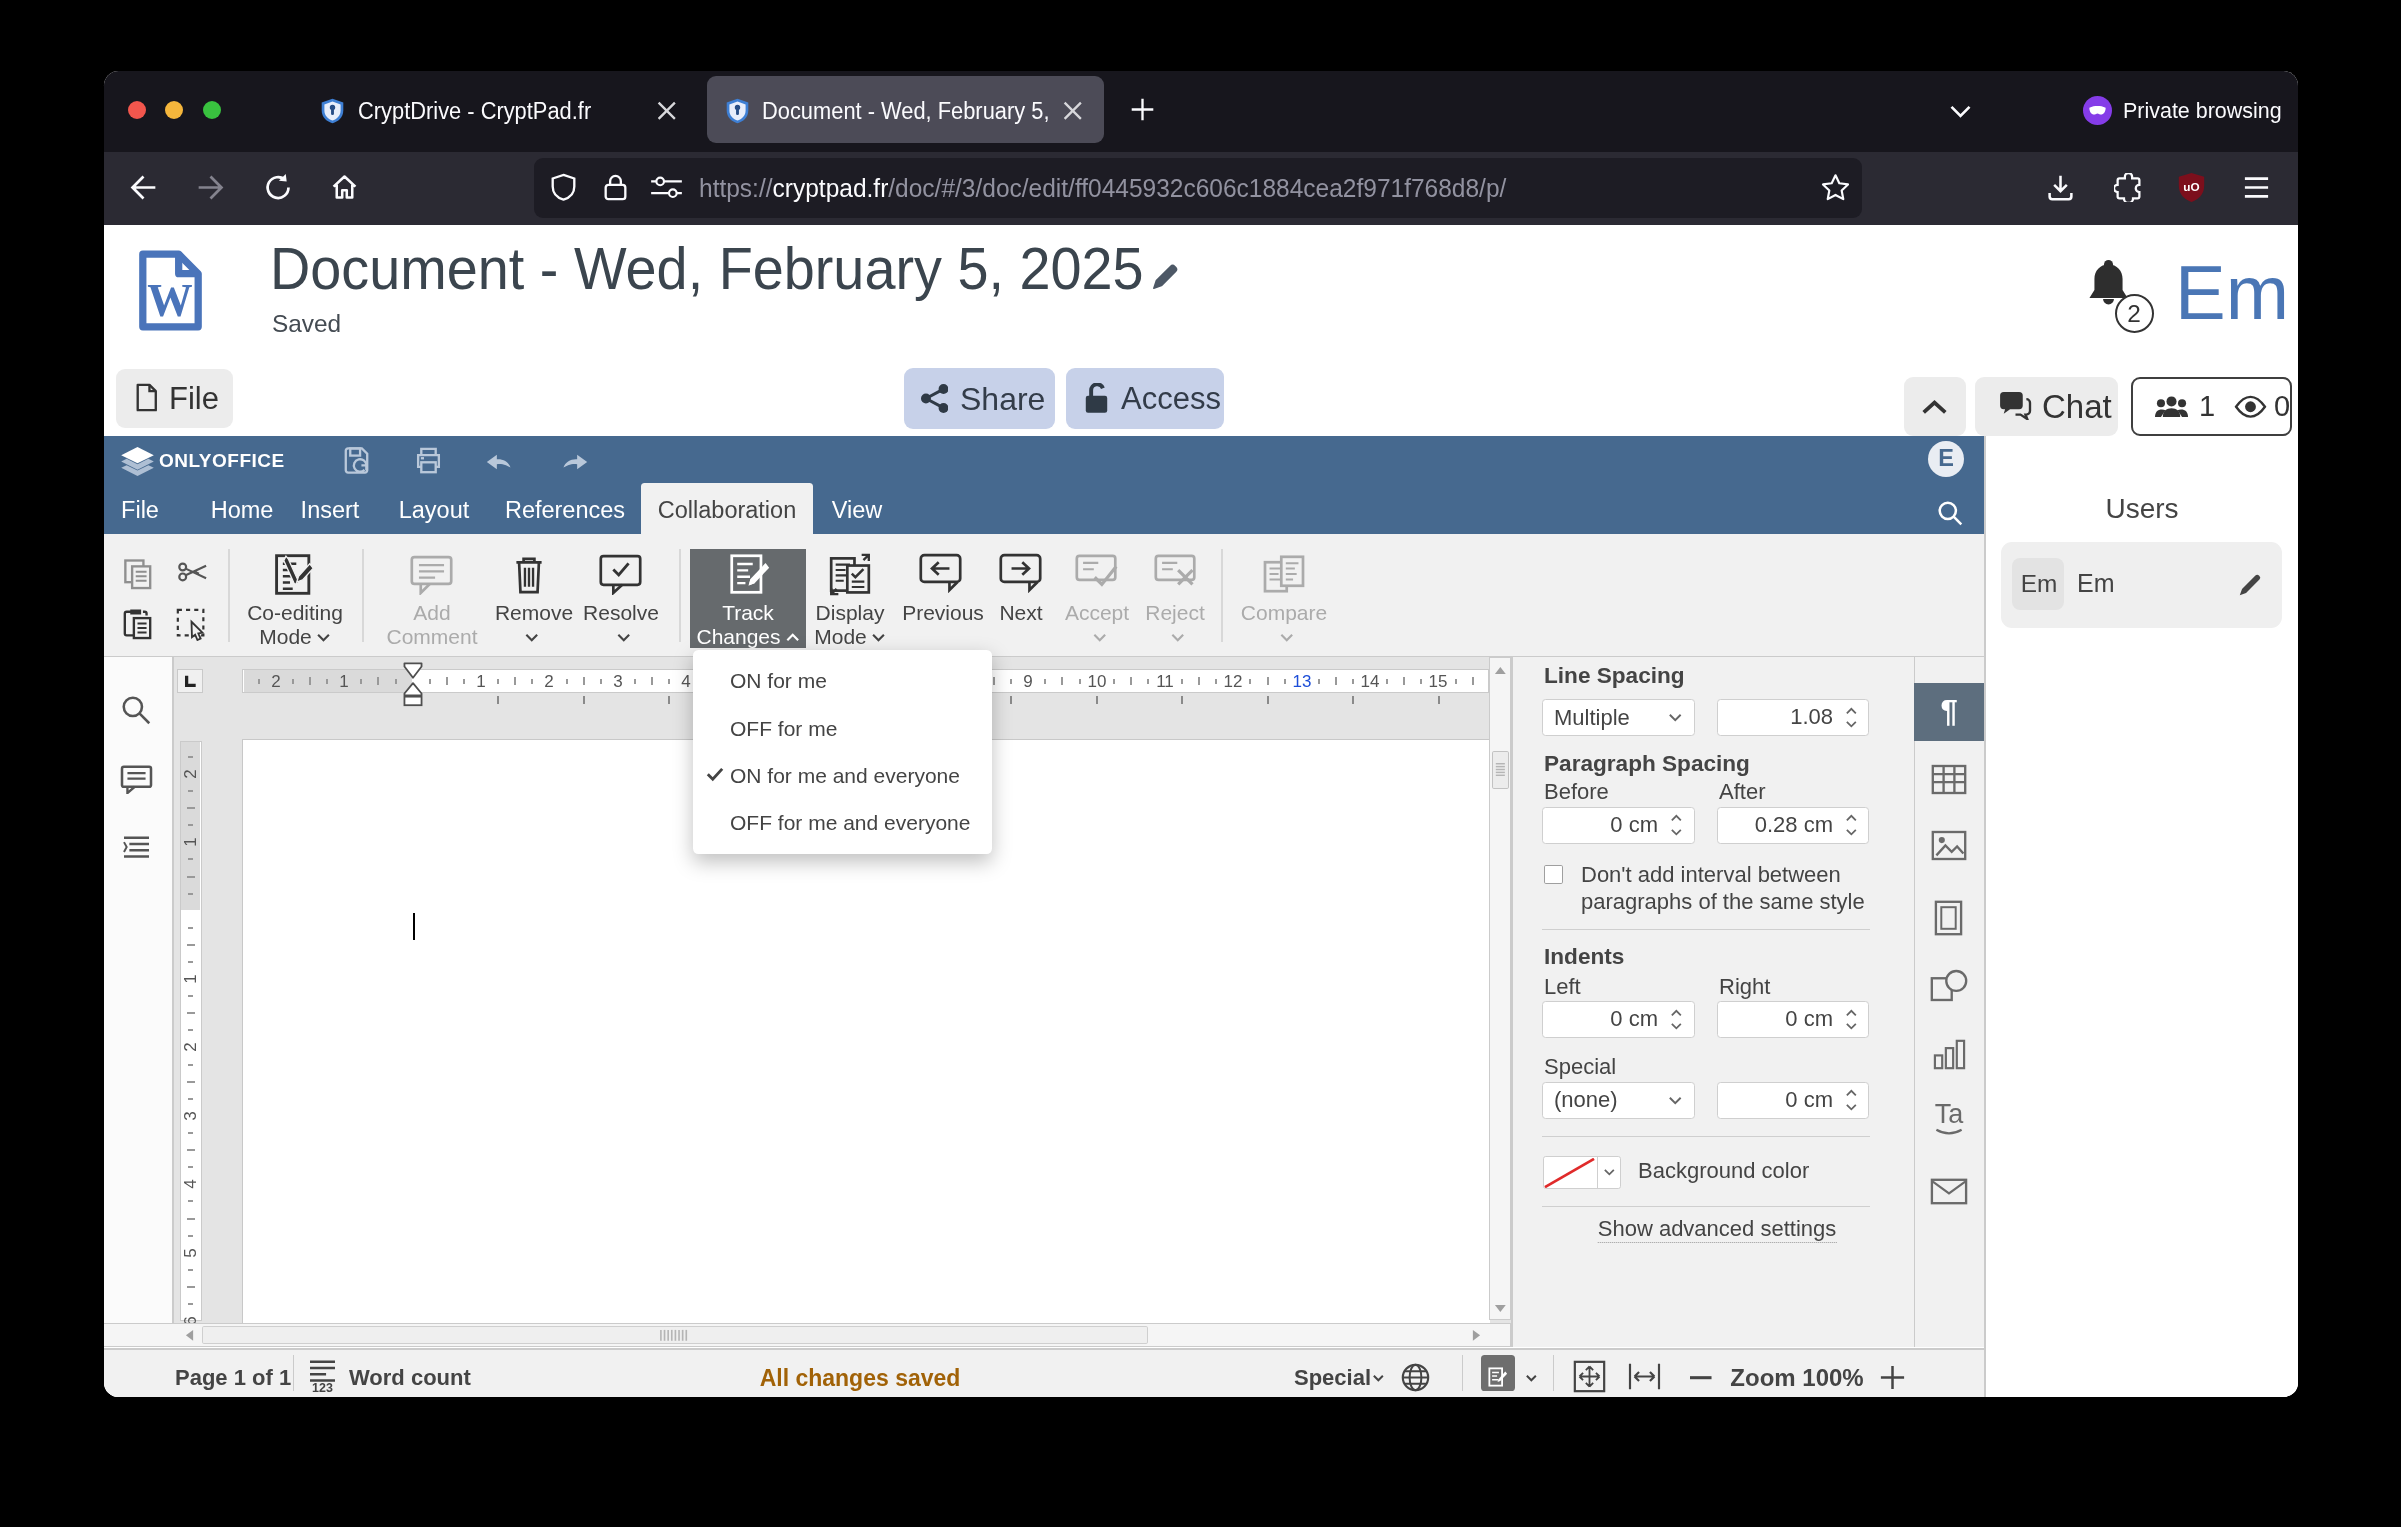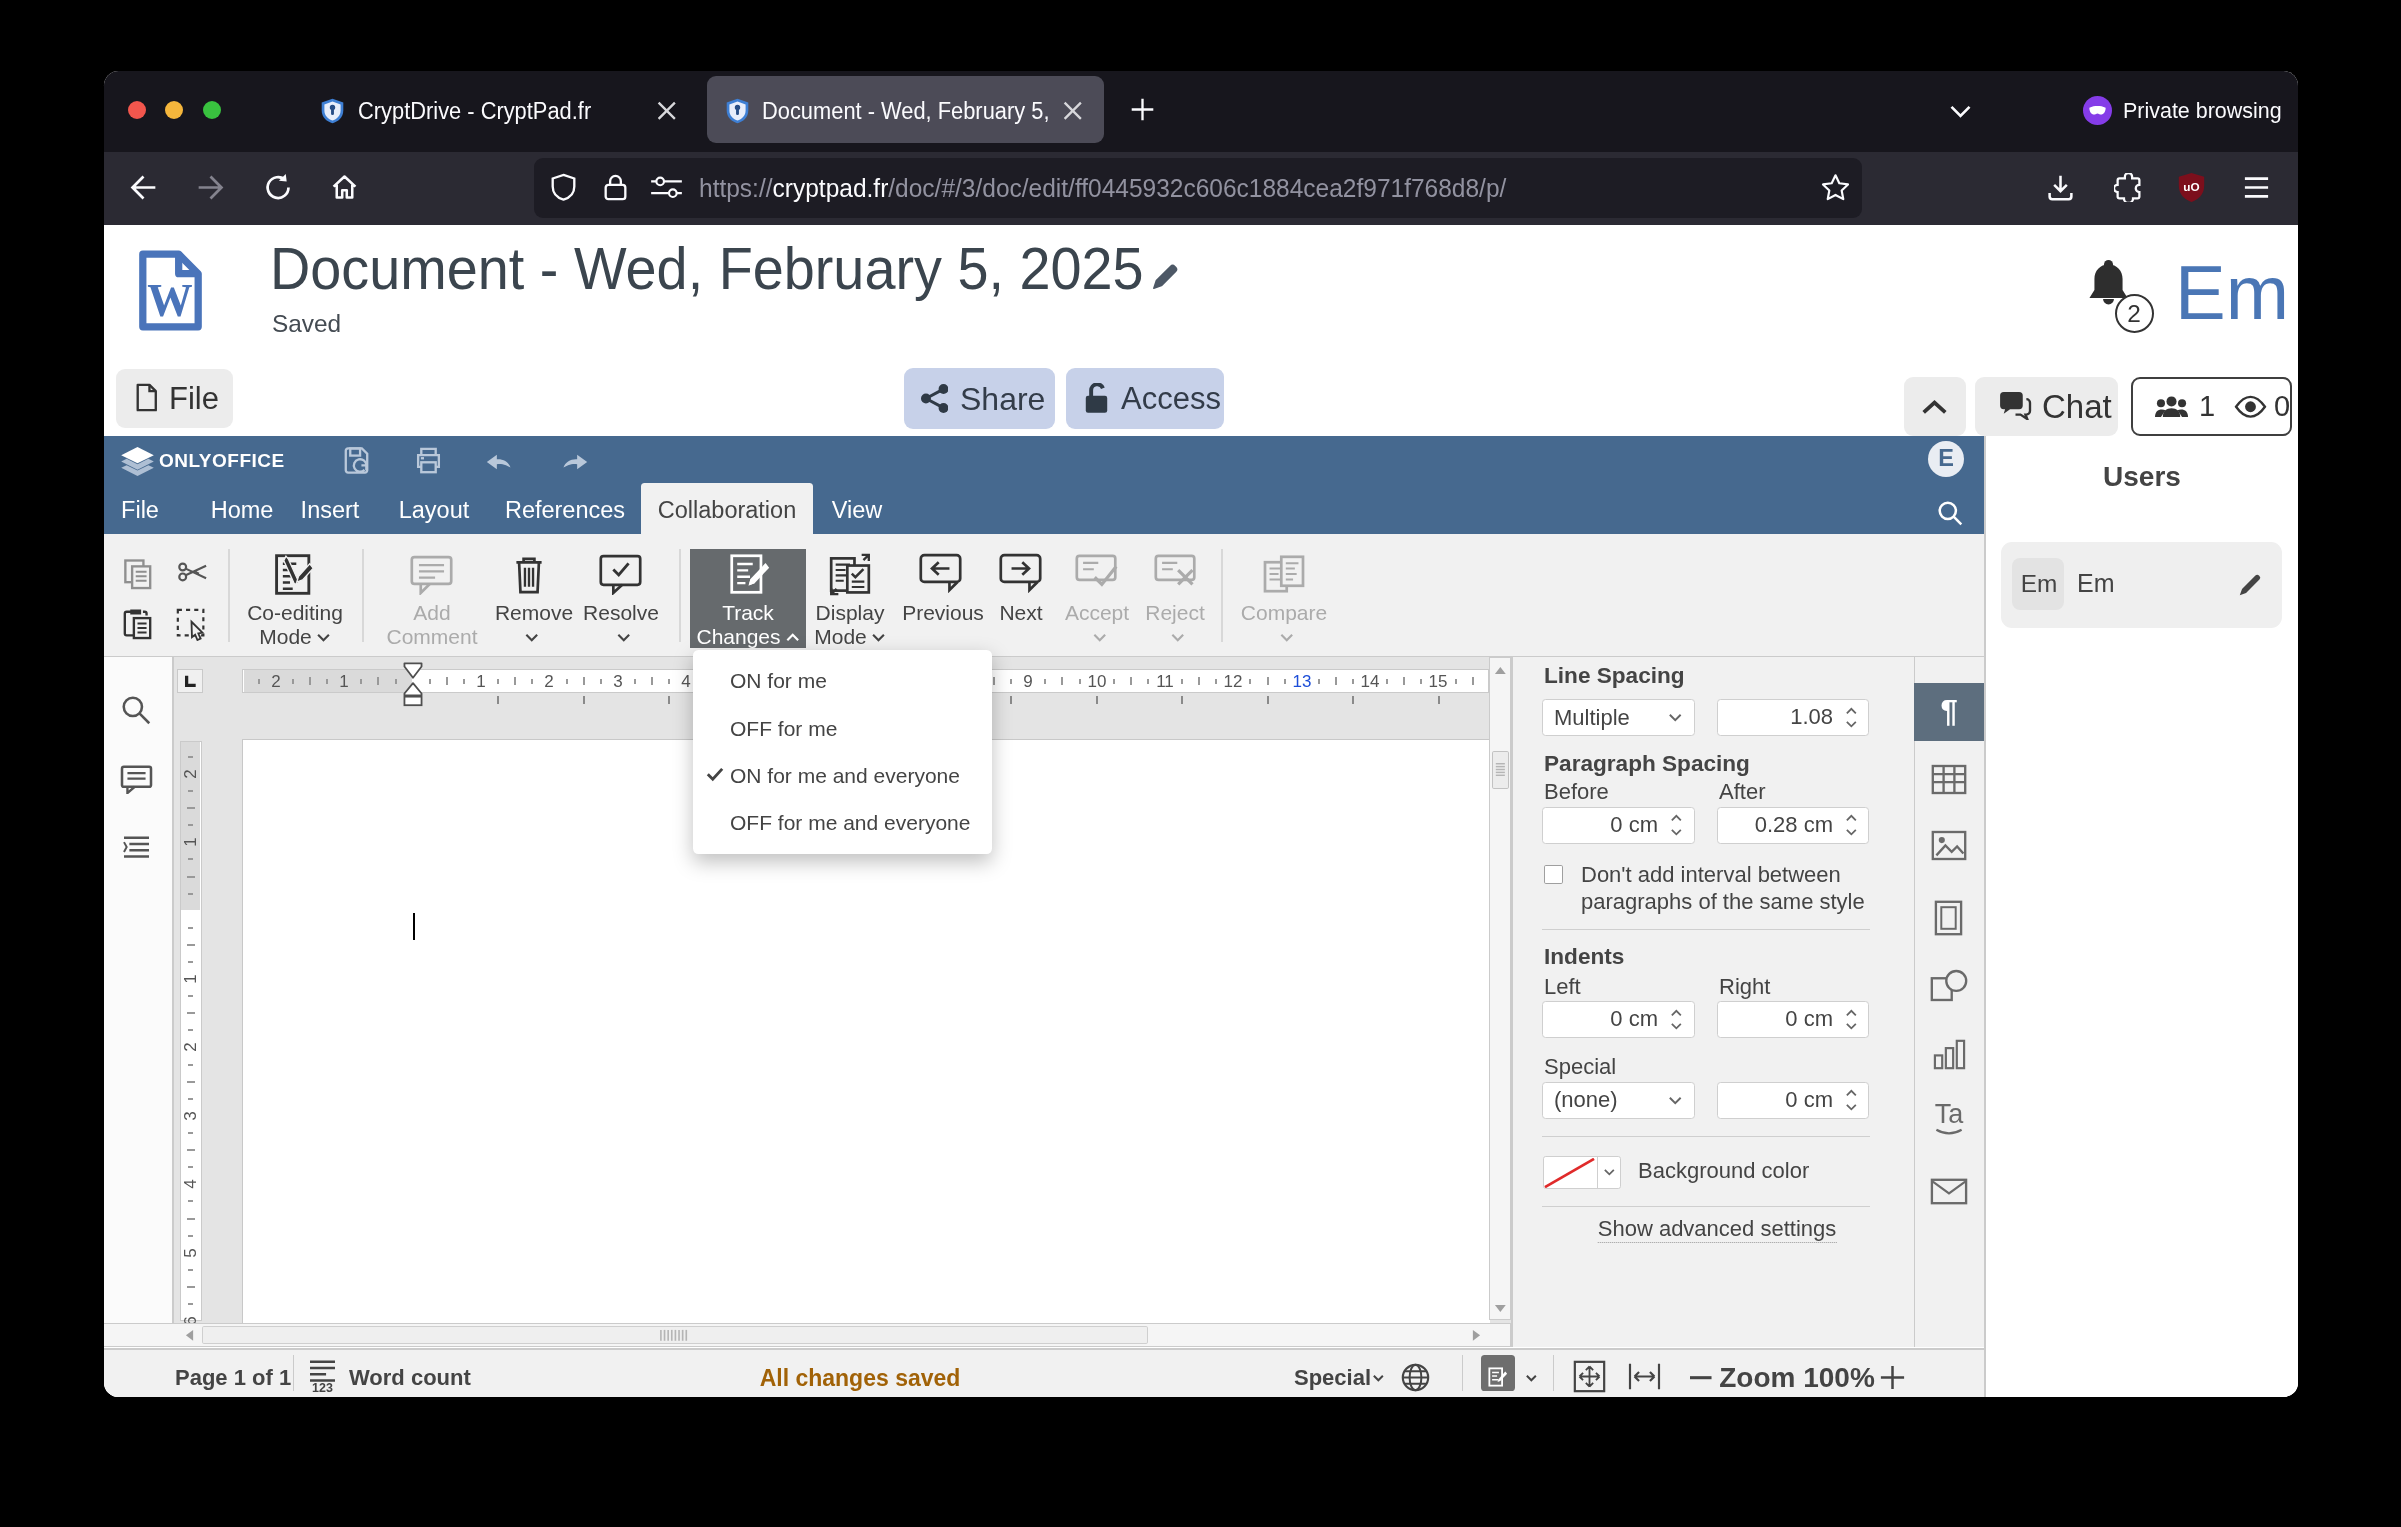--- a/index.html
+++ b/index.html
@@ -794,21 +794,21 @@
       </svg>
     </div>
 <div class="ab" style="left:1826px;top:1107px;">
       <svg width="38" height="27" viewBox="0 0 42 30" style="">
         <rect x="2" y="2" width="38" height="26" fill="none" stroke="#6a6a6a" stroke-width="2.6"></rect>
         <path d="M3 4 L21 17 L39 4" fill="none" stroke="#6a6a6a" stroke-width="2.4"></path>
       </svg>
     </div>
 <div class="ab" style="left:1880px;top:365px;width:314px;height:962px;background:#fff;"></div>
 <div class="ab" style="left:1880px;top:365px;width:1.8px;height:962px;background:#cbcbcb;"></div>
-<div class="ab" style="font-size:28px;color:#444;font-weight:700;line-height:28px;white-space:nowrap;letter-spacing:0;left:2038px;top:392px;transform:translateX(-50%);">Users</div>
+<div class="ab" style="font-size:28px;color:#444;font-weight:400;line-height:28px;white-space:nowrap;letter-spacing:0;left:2038px;top:424px;transform:translateX(-50%);">Users</div>
 <div class="ab" style="left:1897px;top:471px;width:281px;height:86px;background:#efefef;border-radius:11px;"></div>
 <div class="ab" style="left:1908px;top:487px;width:52px;height:52px;background:#e3e3e3;border-radius:8.1px;"></div>
 <div class="ab" style="font-size:24.4px;color:#444;font-weight:400;line-height:24.4px;white-space:nowrap;letter-spacing:0;left:1935px;top:501px;transform:translateX(-50%);">Em</div>
 <div class="ab" style="font-size:25px;color:#444;font-weight:400;line-height:25px;white-space:nowrap;letter-spacing:0;left:1973px;top:500px;">Em</div>
 <div class="ab" style="left:2134px;top:501px;">
       <svg width="25" height="25" viewBox="0 0 28 28" style="">
         <path d="M2 26 L4.5 19 L19.5 4 A2.8 2.8 0 0 1 23.5 4 L24 4.5 A2.8 2.8 0 0 1 24 8.5 L9 23.5 L2 26 Z" fill="#444"></path>
       </svg>
     </div>
 <div class="ab" style="left:0px;top:1277px;width:1880px;height:50px;background:#f1f1f1;"></div>
@@ -860,21 +860,21 @@
 <div class="ab" style="left:1524px;top:1291px;">
       <svg width="33" height="29" viewBox="0 0 36 32" style="">
         <path d="M2 2 V30 M34 2 V30 M7 16 H29 M7 16 L12 11 M7 16 L12 21 M29 16 L24 11 M29 16 L24 21" stroke="#444" stroke-width="2.4" fill="none"></path>
       </svg>
     </div>
 <div class="ab" style="left:1585px;top:1304px;">
       <svg width="23.5" height="5.4" viewBox="0 0 26 6" style="">
         <path d="M1 3 H25" stroke="#444" stroke-width="3.4"></path>
       </svg>
     </div>
-<div class="ab" style="font-size:28px;color:#444;font-weight:700;line-height:22px;white-space:nowrap;letter-spacing:0;left:1693px;top:1296px;transform:translateX(-50%);">Zoom 100%</div>
+<div class="ab" style="font-size:24px;color:#444;font-weight:700;line-height:22px;white-space:nowrap;letter-spacing:0;left:1693px;top:1296px;transform:translateX(-50%);">Zoom 100%</div>
 <div class="ab" style="left:1776px;top:1294px;">
       <svg width="25" height="25" viewBox="0 0 28 28" style="">
         <path d="M14 1 V27 M1 14 H27" stroke="#444" stroke-width="2.8"></path>
       </svg>
     </div>
 <div class="ab" style="left:589px;top:579px;width:299px;height:204px;background:#fff;border-radius:5.4px;box-shadow:0 7.2px 20px rgba(0,0,0,0.25);"></div>
 <div class="ab" style="font-size:21px;color:#444;font-weight:400;line-height:21px;white-space:nowrap;letter-spacing:0;left:626px;top:599px;">ON for me</div>
 <div class="ab" style="font-size:21px;color:#444;font-weight:400;line-height:21px;white-space:nowrap;letter-spacing:0;left:626px;top:647px;">OFF for me</div>
 <div class="ab" style="font-size:21px;color:#444;font-weight:400;line-height:21px;white-space:nowrap;letter-spacing:0;left:626px;top:694px;">ON for me and everyone</div>
 <div class="ab" style="font-size:21px;color:#444;font-weight:400;line-height:21px;white-space:nowrap;letter-spacing:0;left:626px;top:741px;">OFF for me and everyone</div>

